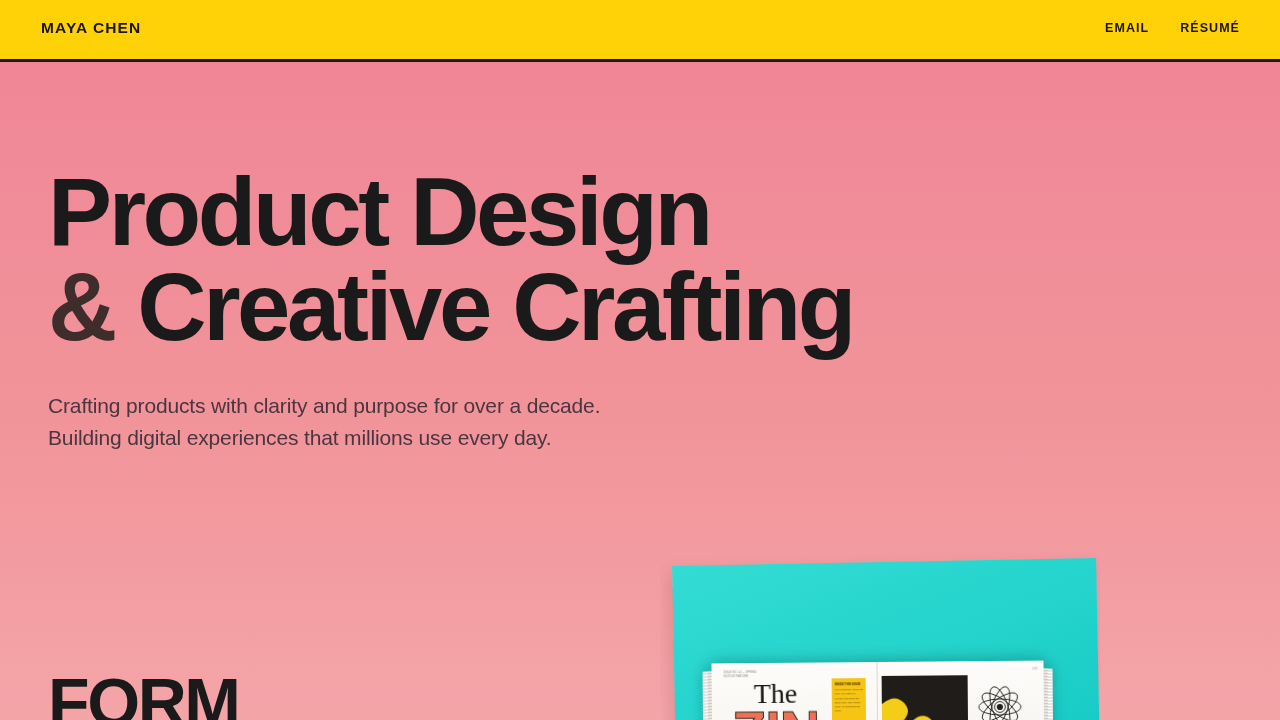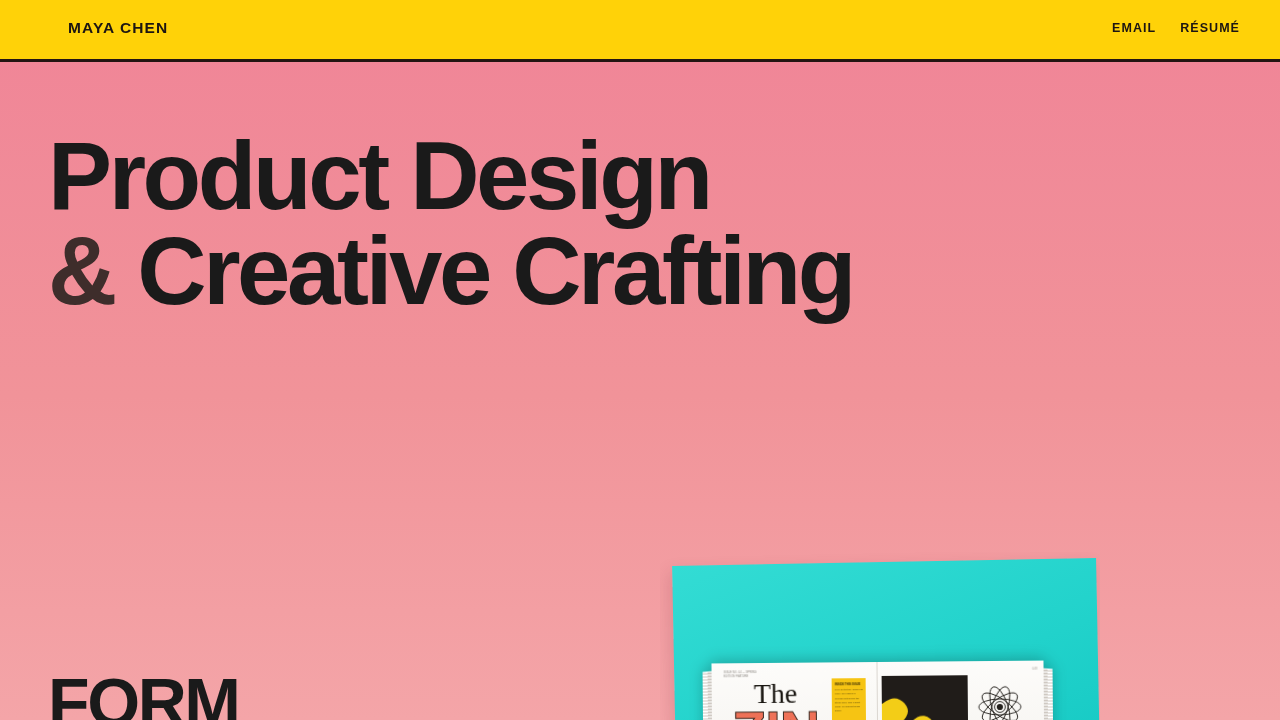--- a/index.html
+++ b/index.html
@@ -17,45 +17,45 @@
   }
 
   
   .site-header {
     position:absolute; top:0; left:0;
     width:1280px; height:62px;
     background:#FFD208;
     border-bottom:3px solid #231512;
     display:flex; align-items:center;
     justify-content:space-between;
-    padding:0 40px 3px 68px;
+    padding:0 40px 3px 41px;
     z-index:40;
   }
   .brand {
     font-size:15.5px; font-weight:bold;
     letter-spacing:1.1px;
     color:#1C1512;
     white-space:nowrap;
   }
-  .nav { display:flex; align-items:center; gap:24px; }
+  .nav { display:flex; align-items:center; gap:31px; }
   .nav-link {
     font-size:12.5px; font-weight:bold;
     letter-spacing:1.05px;
     color:#1C1512;
     text-decoration:none;
     white-space:nowrap;
     cursor:pointer;
   }
 
   
   .hero {
     position:absolute;
     top:62px; left:0;
     width:1208px;
-    padding:66px 48px 0 48px;
+    padding:102px 48px 0 48px;
     z-index:10;
   }
   .headline {
     font-size:96px;
     font-weight:bold;
     line-height:0.99;
     letter-spacing:-3.4px;
     color:#1A1A1A;
     white-space:nowrap;
   }
@@ -202,20 +202,24 @@
     <a class="nav-link" href="#">EMAIL</a>
     <a class="nav-link" href="#">RÉSUMÉ</a>
   </nav>
 </header>
 
 <section class="hero">
   <h1 class="headline">
     <span>Product Design</span><br>
     <span class="amp">&amp;</span><span> Creative Crafting</span>
   </h1>
+  <p class="subtitle">
+    <span class="subtitle-line">Crafting products with clarity and purpose for over a decade.</span>
+    <span class="subtitle-line">Building digital experiences that millions use every day.</span>
+  </p>
 </section>
 
 <div class="section-word">FORM</div>
 
 <figure class="zine-photo">
   <div class="teal-sheet"></div>
 
   <div class="magazine">
     <div class="spine-stack"></div>
     <div class="spine-stack right"></div>

